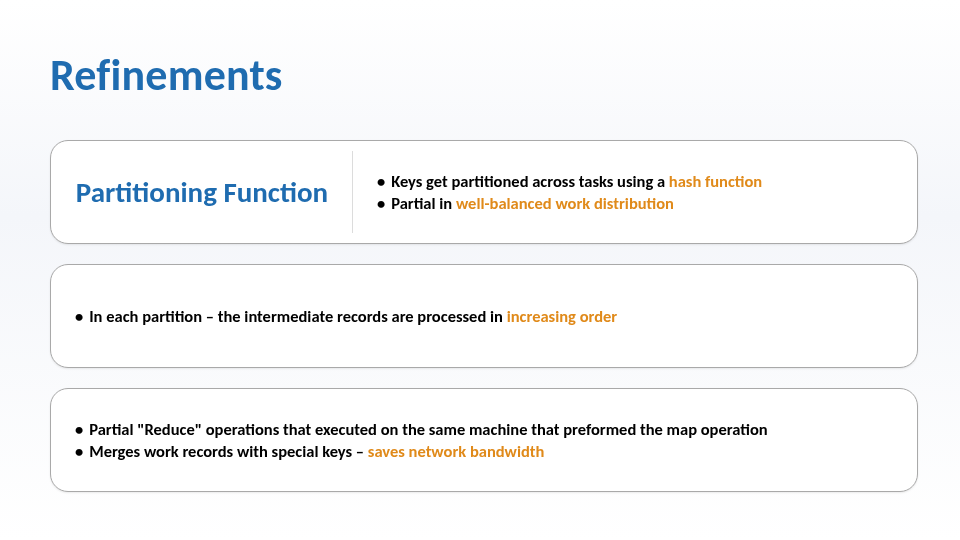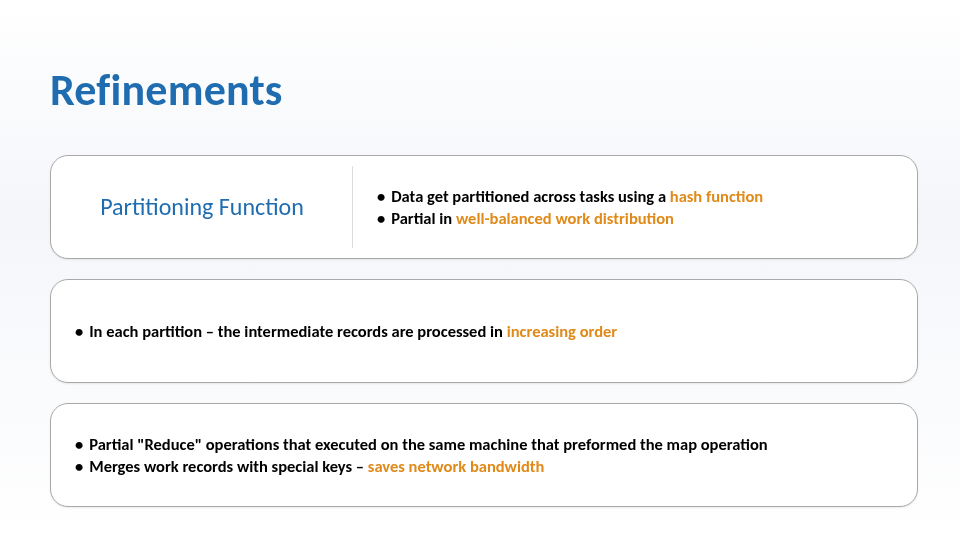--- a/index.html
+++ b/index.html
@@ -9,21 +9,21 @@
     height: 540px;
     font-family: Calibri, "Segoe UI", Arial, sans-serif;
     background: linear-gradient(to bottom, #ffffff 0%, #f4f6fa 40%, #ffffff 100%);
     overflow: hidden;
   }
   .slide {
     position: relative;
     width: 960px;
     height: 516px;
     box-sizing: border-box;
-    padding: 63px 50px 40px 50px;
+    padding: 48px 50px 40px 50px;
   }
   .title {
     font-size: 44px;
     font-weight: 700;
     color: #1f6cb0;
     margin: 0 0 38px 0;
     letter-spacing: 0.2px;
   }
   .rows {
     display: flex;
@@ -41,22 +41,22 @@
     box-shadow: 0 1px 2px rgba(0,0,0,0.08);
     overflow: hidden;
   }
   .row-label {
     width: 302px;
     flex: 0 0 302px;
     display: flex;
     align-items: center;
     justify-content: center;
     text-align: center;
-    font-size: 24px;
-    font-weight: 400;
+    font-size: 29px;
+    font-weight: 700;
     color: #1f6cb0;
     line-height: 1.18;
     padding: 6px 12px;
     box-sizing: border-box;
     position: relative;
   }
   .row-label::after {
     content: "";
     position: absolute;
     right: 0;
@@ -100,21 +100,21 @@
   <h1 class="title">Refinements</h1>
 
   <div class="rows">
 
     <div class="row">
       <div class="row-label">Partitioning Function</div>
       <div class="row-body">
         <div class="bullet">
           <span class="dot">•</span>
           <span class="txt">
-            <span>Data get partitioned across tasks using a </span><span class="hl">hash function</span><span></span>
+            <span>Keys get partitioned across tasks using a </span><span class="hl">hash function</span><span></span>
           </span>
         </div>
         <div class="bullet">
           <span class="dot">•</span>
           <span class="txt">
             <span>Partial in </span><span class="hl">well-balanced work distribution</span><span></span>
           </span>
         </div>
       </div>
     </div>

